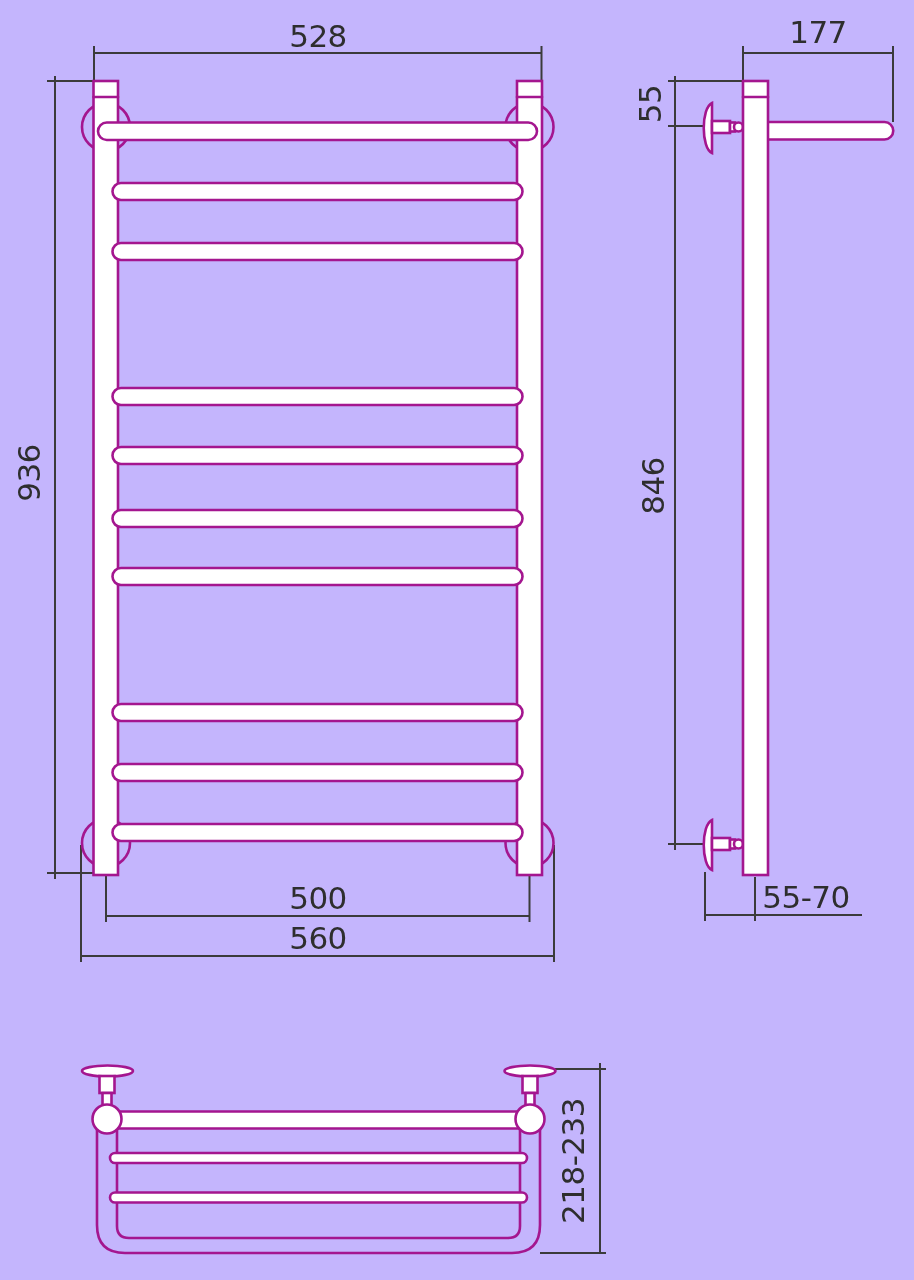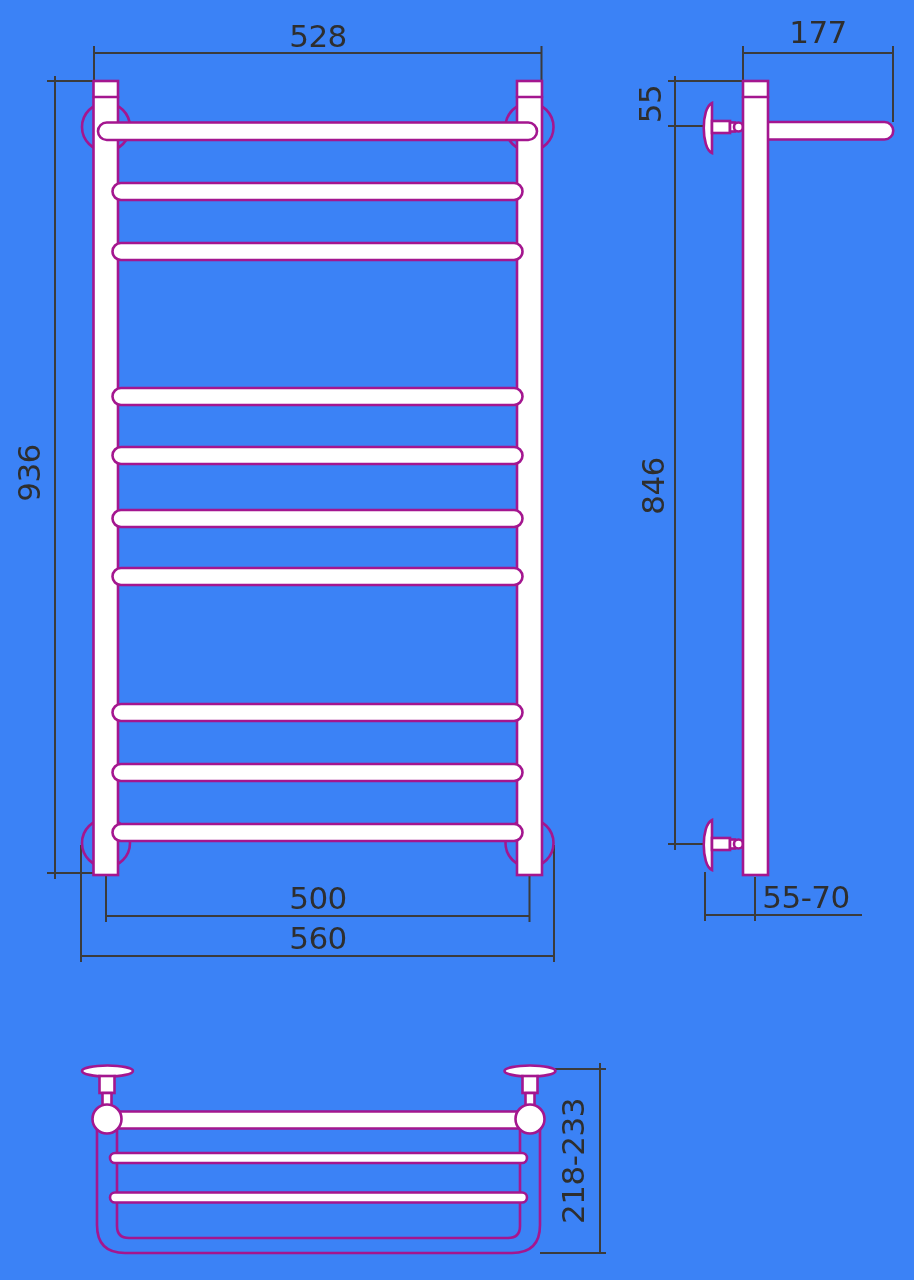--- a/index.html
+++ b/index.html
@@ -1,16 +1,16 @@
 <!DOCTYPE html>
 <html><head>
 <meta charset="utf-8">
 <style>
   html,body{margin:0;padding:0;background:#ffffff;}
-  .page{width:914px;height:1280px;position:relative;background:#3b82f6;overflow:hidden;}
+  .page{width:914px;height:1280px;position:relative;background:#c4b5fd;overflow:hidden;}
   svg{display:block;}
   .m{stroke:#A4168F;stroke-width:2.6;fill:none;stroke-linecap:round;}
   .mf{stroke:#A4168F;stroke-width:2.6;fill:#ffffff;}
   .d{stroke:#3B3B3B;stroke-width:2;fill:none;stroke-linecap:butt;}
   text{fill:#2E2E2E;font-family:"DejaVu Sans","Liberation Sans",sans-serif;
        font-size:31px;letter-spacing:-0.5px;}
 </style>
 </head>
 <body>
 

